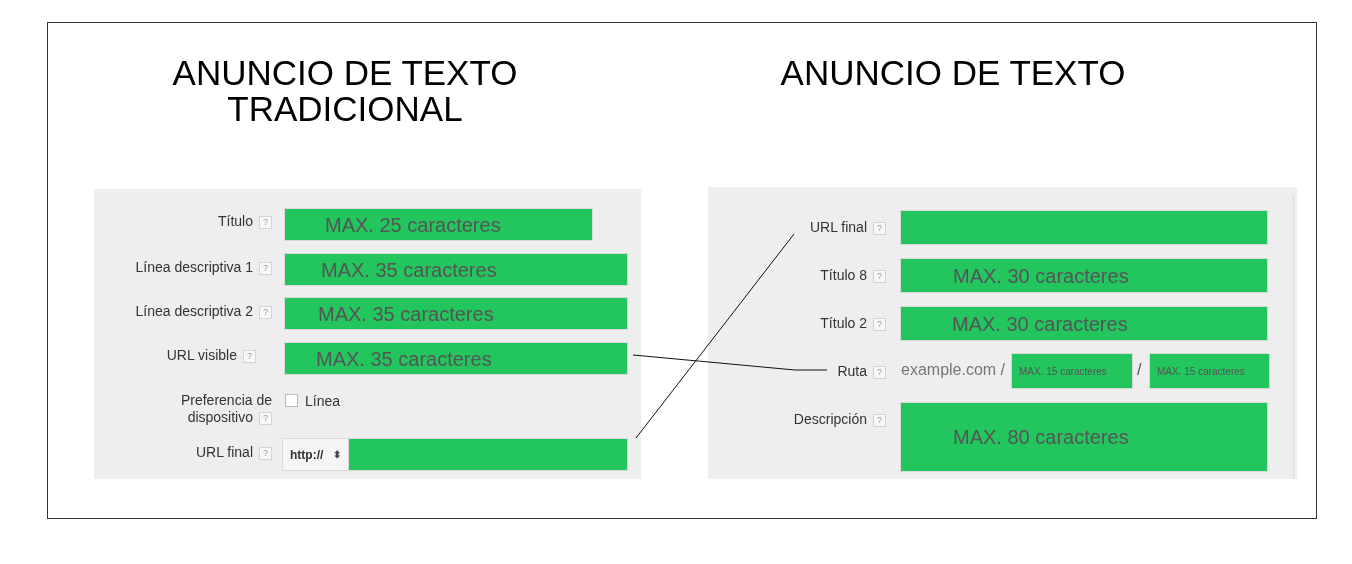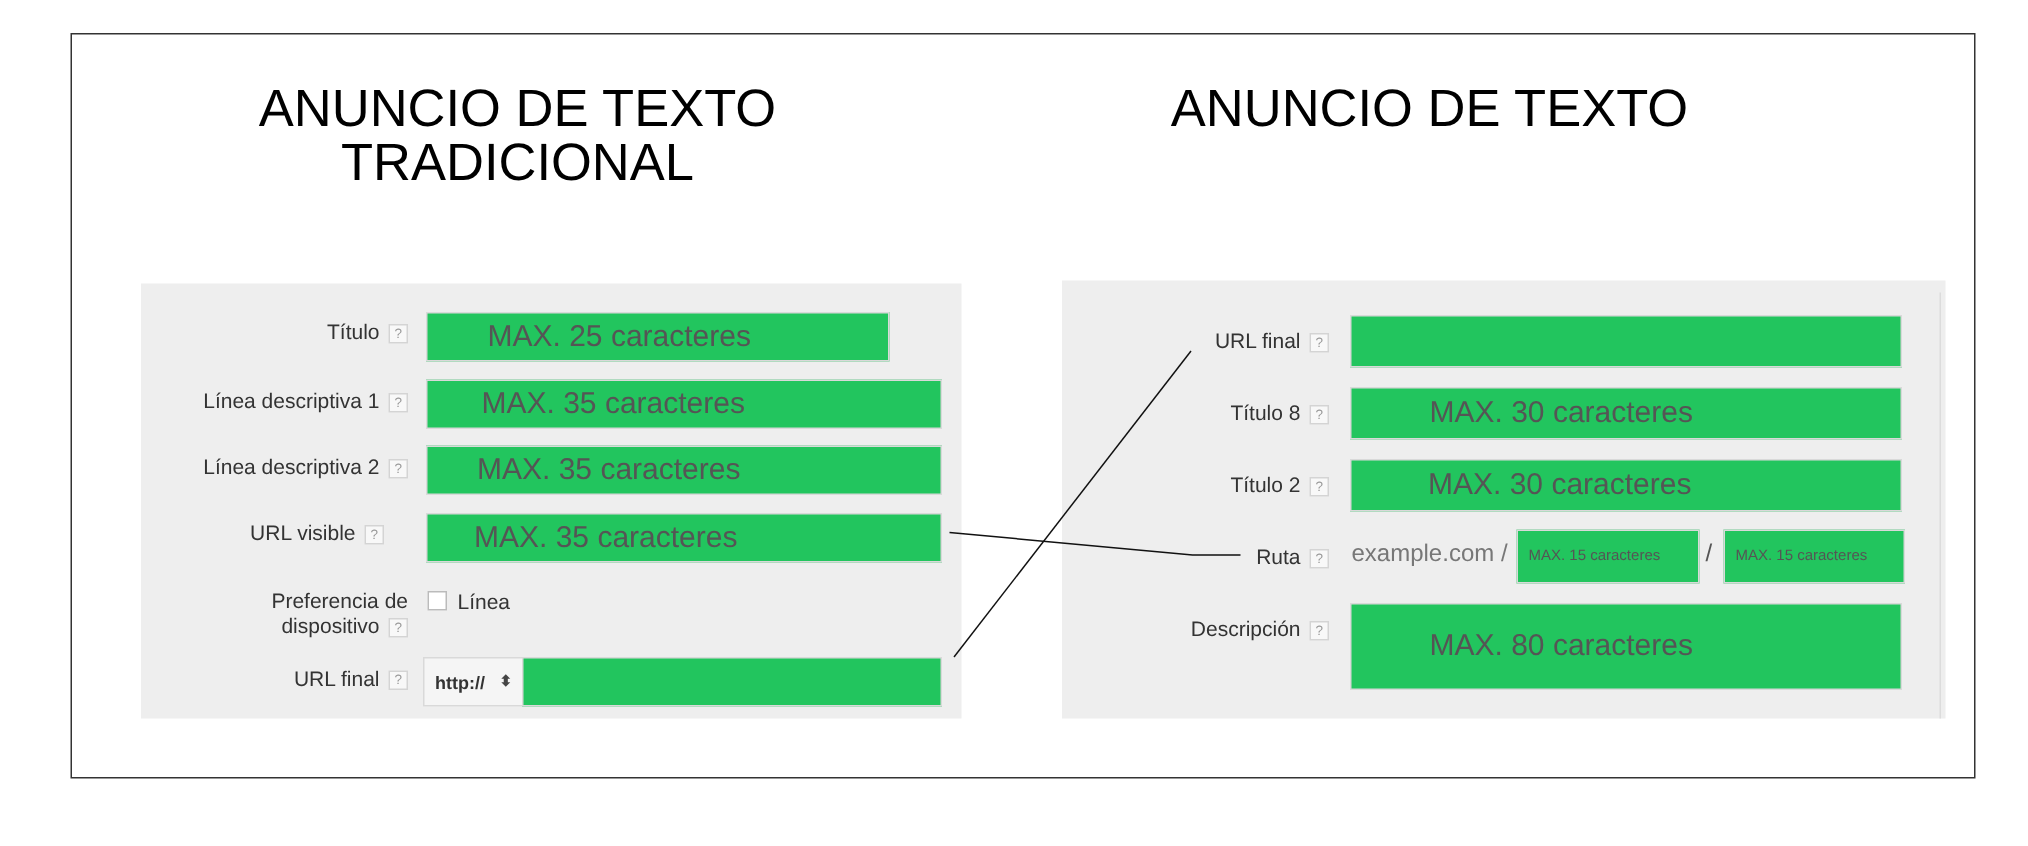--- a/index.html
+++ b/index.html
@@ -125,20 +125,20 @@
   <span style="left:7px;">MAX. 15 caracteres</span>
 </div>
 <div class="slash" style="left:1137px; top:361px;">/</div>
 <div class="field small" style="left:1149px; top:353px; width:121px; height:36px;">
   <span style="left:7px;">MAX. 15 caracteres</span>
 </div>
 
 <div class="label" style="right:466px; top:411px;">
   <span>Descripción</span><span class="help">?</span>
 </div>
-<div class="field" style="left:900px; top:402px; width:368px; height:58px;">
+<div class="field" style="left:900px; top:402px; width:368px; height:70px;">
   <span style="left:52px;">MAX. 80 caracteres</span>
 </div>
 
 <svg class="connectors" viewBox="0 0 1352 564">
   <polyline points="633,355 795,370 827,370" fill="none" stroke="#111" stroke-width="1"></polyline>
   <line x1="636" y1="438" x2="794" y2="234" stroke="#111" stroke-width="1"></line>
 </svg>
 
 </body></html>

